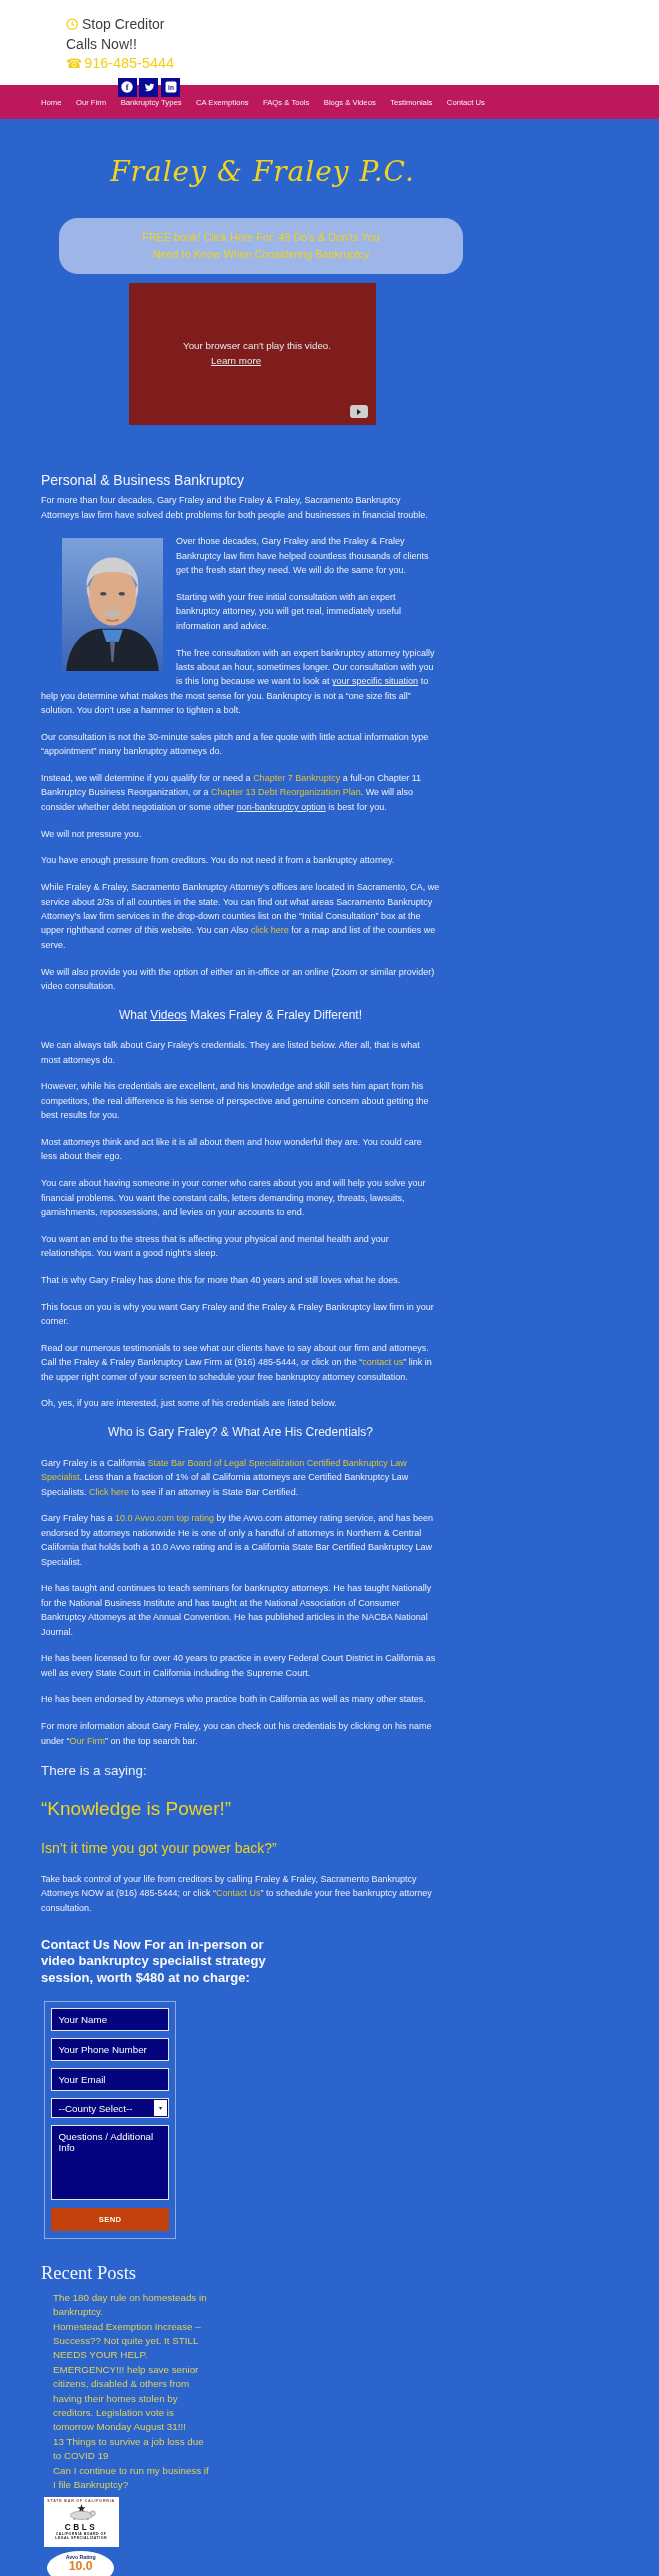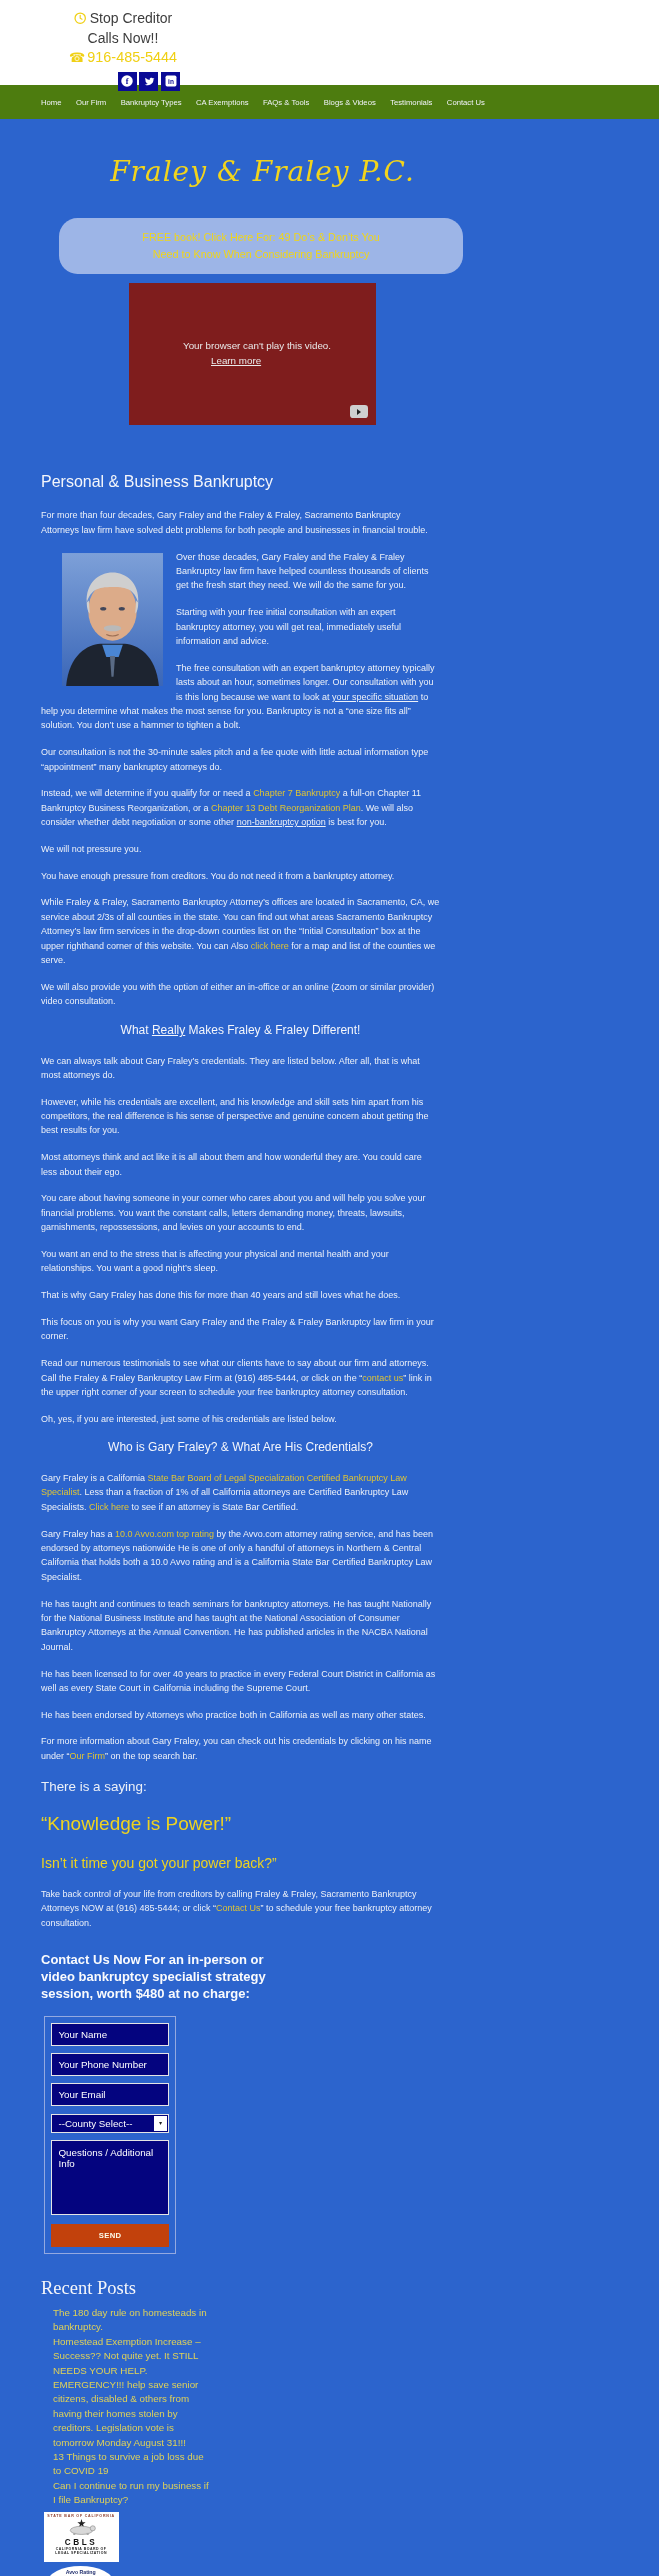--- a/index.html
+++ b/index.html
@@ -2,50 +2,50 @@
 <html style="font-size:8.2px"><head>
 <meta charset="utf-8">
 <style>
   * { box-sizing: border-box; }
   html,body { margin:0; padding:0; background:#2c64cd; }
   body { width:659px; font-family:"Liberation Sans", sans-serif; }
   a { cursor:pointer; }
 
   
   .topbar { height:85px; background:#ffffff; position:relative; }
-  .tb-block { position:absolute; left:66px; top:9px; width:114px; text-align:center; }
+  .tb-block { position:absolute; left:66px; top:15px; width:114px; text-align:left; }
   .tb-headline { font-size:14px; color:#3d3d3d; line-height:1.3; text-decoration:none; display:block; }
   .tb-headline .clock { display:inline-block; vertical-align:-1.5px; margin-right:3.6px; }
   .tb-phone { display:block; margin-top:2.6px; font-size:14.4px; color:#f0d014; text-decoration:none; font-weight:500; }
   .tb-phone .ph { font-size:13px; margin-right:2.1px; }
   .tb-social { margin-top:6.2px; display:flex; gap:2.6px; justify-content:flex-end; }
   .sq { width:19px; height:19px; background:#0a0a96; display:flex; align-items:center; justify-content:center; text-decoration:none; }
 
   
-  nav { height:34px; background:#4d7c0f; display:flex; align-items:center; padding-left:41px; gap:14.4px; }
+  nav { height:34px; background:#be185d; display:flex; align-items:center; padding-left:41px; gap:14.4px; }
   nav a { color:#f2f4fb; font-size:7.7px; text-decoration:none; }
 
   
   .main-col { padding:36px 0 8.2px 41px; width:100%; }
   .inner { width:443px; }
   .hero-title { font-family:"DejaVu Serif","Liberation Serif",serif; font-style:italic; font-weight:500;
     font-size:28px; color:#f2d41c; text-align:center; margin:0 0 30px; letter-spacing:1px; }
   .cta { display:block; margin:0 0 0 18px; width:404px; border-radius:18.5px; background:rgba(173,192,235,.88);
     padding:10.8px 5.2px; text-align:center; font-size:10.8px; color:#efd51b; line-height:17px; text-decoration:none; }
   .video { margin:9.3px 0 0 88px; width:247px; height:142px; background:#7f1d1d; position:relative; }
   .vmsg { position:absolute; left:54px; top:55px; color:#e9e9e9; font-size:9.8px; line-height:1.55; }
   .vmsg a { color:#e9e9e9;padding-left:28px; }
   .yt { position:absolute; right:8.2px; bottom:6.7px; width:18px; height:13px; background:#cfcfcf; border-radius:3.1px;
     display:flex; align-items:center; justify-content:center; }
   .yt i { width:0; height:0; border-left:4.6px solid #222; border-top:3.1px solid transparent; border-bottom:3.1px solid transparent; }
 
   
   .content { margin-top:44px; width:399px; color:#edf1f8; font-size:9px; line-height:1.6; }
   .content p { margin:0 0 12.4px; }
-  .content h2.section { font-size:16px; font-weight:400; color:#f4f6fb; margin:0 0 14px; }
+  .content h2.section { font-size:14px; font-weight:400; color:#f4f6fb; margin:0 0 2px; }
   .content h3.center { text-align:center; font-size:12px; font-weight:400; color:#f4f6fb; margin:2.1px 0 13.4px; }
   .ylink { color:#dfc434; text-decoration:none; }
   .ulink { color:inherit; text-decoration:underline; }
   .p-lg { font-size:13.4px; }
   .quote-lg { font-size:19px; color:#eed31f; margin:0 0 14.4px; font-weight:500; }
   .quote-md { font-size:14px; color:#eed31f; margin:0 0 14.4px; }
   .photo { float:left; width:101px; height:133px; margin:3.1px 13.4px 5.2px 20.6px; }
 
   
   .contact-heading { margin:21.6px 0 0; width:242px; font-size:13px; font-weight:700; color:#fafbfd; line-height:1.3; }
@@ -173,21 +173,21 @@
     </svg>
   </span><span>Over those decades, Gary Fraley and the Fraley &amp; Fraley Bankruptcy law firm have helped countless thousands of clients get the fresh start they need.  We will do the same for you.</span></p>
         <p><span>Starting with your free initial consultation with an expert bankruptcy attorney, you will get real, immediately useful information and advice.</span></p>
         <p><span>The free consultation with an expert bankruptcy attorney typically lasts about an hour, sometimes longer. Our consultation with you is this long because we want to look at </span><a class="ulink">your specific situation</a><span> to help you determine what makes the most sense for you. Bankruptcy is not a “one size fits all” solution. You don’t use a hammer to tighten a bolt.</span></p>
         <p><span>Our consultation is not the 30-minute sales pitch and a fee quote with little actual information type “appointment” many bankruptcy attorneys do.</span></p>
         <p><span>Instead, we will determine if you qualify for or need a </span><a class="ylink">Chapter 7 Bankruptcy</a><span> a full-on Chapter 11 Bankruptcy Business Reorganization, or a </span><a class="ylink">Chapter 13 Debt Reorganization Plan</a><span>. We will also consider whether debt negotiation or some other </span><a class="ulink">non-bankruptcy option</a><span> is best for you.</span></p>
         <p><span>We will not pressure you.</span></p>
         <p><span>You have enough pressure from creditors. You do not need it from a bankruptcy attorney.</span></p>
         <p><span>While Fraley &amp; Fraley, Sacramento Bankruptcy Attorney’s offices are located in Sacramento, CA, we service about 2/3s of all counties in the state. You can find out what areas Sacramento Bankruptcy Attorney’s law firm services in the drop-down counties list on the “Initial Consultation” box at the upper righthand corner of this website. You can Also </span><a class="ylink">click here</a><span> for a map and list of the counties we serve.</span></p>
         <p><span>We will also provide you with the option of either an in-office or an online (Zoom or similar provider) video consultation.</span></p>
-        <h3 class="center"><span>What </span><a class="ulink">Really</a><span> Makes Fraley &amp; Fraley Different!</span></h3>
+        <h3 class="center"><span>What </span><a class="ulink">Videos</a><span> Makes Fraley &amp; Fraley Different!</span></h3>
         <p><span>We can always talk about Gary Fraley’s credentials. They are listed below. After all, that is what most attorneys do.</span></p>
         <p><span>However, while his credentials are excellent, and his knowledge and skill sets him apart from his competitors, the real difference is his sense of perspective and genuine concern about getting the best results for you.</span></p>
         <p><span>Most attorneys think and act like it is all about them and how wonderful they are. You could care less about their ego.</span></p>
         <p><span>You care about having someone in your corner who cares about you and will help you solve your financial problems. You want the constant calls, letters demanding money, threats, lawsuits, garnishments, repossessions, and levies on your accounts to end.</span></p>
         <p><span>You want an end to the stress that is affecting your physical and mental health and your relationships. You want a good night’s sleep.</span></p>
         <p><span>That is why Gary Fraley has done this for more than 40 years and still loves what he does.</span></p>
         <p><span>This focus on you is why you want Gary Fraley and the Fraley &amp; Fraley Bankruptcy law firm in your corner.</span></p>
         <p><span>Read our numerous testimonials  to see what our clients have to say about our firm and attorneys. Call the Fraley &amp; Fraley Bankruptcy Law Firm at (916) 485-5444, or click on the “</span><a class="ylink">contact us</a><span>” link in the upper right corner of your screen to schedule your free bankruptcy attorney consultation.</span></p>
         <p><span>Oh, yes, if you are interested, just some of his credentials are listed below.</span></p>
         <h3 class="center"><span>Who is Gary Fraley? &amp; What Are His Credentials?</span></h3>

